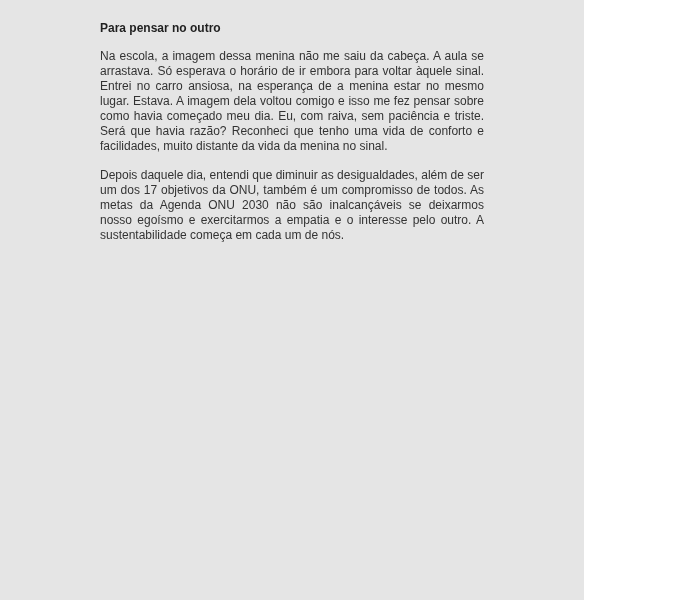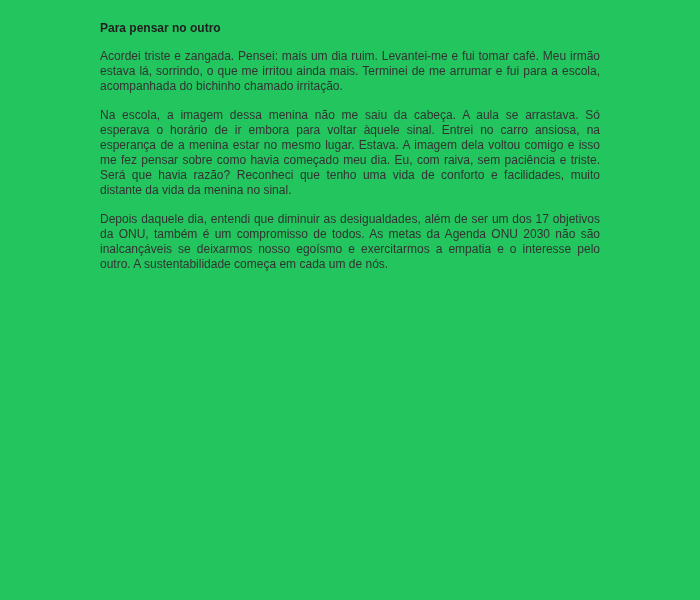--- a/index.html
+++ b/index.html
@@ -8,24 +8,24 @@
     padding: 0;
   }
   body {
     width: 700px;
     height: 600px;
     background: #ffffff;
     overflow: hidden;
   }
   .page {
     box-sizing: border-box;
-    width: 700px;
+    width: 584px;
     height: 600px;
     padding: 21px 100px 0 100px;
-    background: #22c55e;
+    background: #e5e5e5;
     font-family: "Liberation Sans", "DejaVu Sans", sans-serif;
   }
   .doc-title {
     font-size: 12px;
     font-weight: bold;
     line-height: 15px;
     margin: 0 0 13px 0;
     color: #1f1f1f;
   }
   .para {
@@ -35,16 +35,15 @@
     text-align: justify;
     margin: 0 0 14px 0;
     color: #333333;
   }
 </style>
 </head>
 <body>
 
 <div class="page">
   <h1 class="doc-title">Para pensar no outro</h1>
-  <p class="para">Acordei triste e zangada. Pensei: mais um dia ruim. Levantei-me e fui tomar café. Meu irmão estava lá, sorrindo, o que me irritou ainda mais. Terminei de me arrumar e fui para a escola, acompanhada do bichinho chamado irritação.</p>
   <p class="para">Na escola, a imagem dessa menina não me saiu da cabeça. A aula se arrastava. Só esperava o horário de ir embora para voltar àquele sinal. Entrei no carro ansiosa, na esperança de a menina estar no mesmo lugar. Estava. A imagem dela voltou comigo e isso me fez pensar sobre como havia começado meu dia. Eu, com raiva, sem paciência e triste. Será que havia razão? Reconheci que tenho uma vida de conforto e facilidades, muito distante da vida da menina no sinal.</p>
   <p class="para">Depois daquele dia, entendi que diminuir as desigualdades, além de ser um dos 17 objetivos da ONU, também é um compromisso de todos. As metas da Agenda ONU 2030 não são inalcançáveis se deixarmos nosso egoísmo e exercitarmos a empatia e o interesse pelo outro. A sustentabilidade começa em cada um de nós.</p>
 </div>
 
 </body></html>

